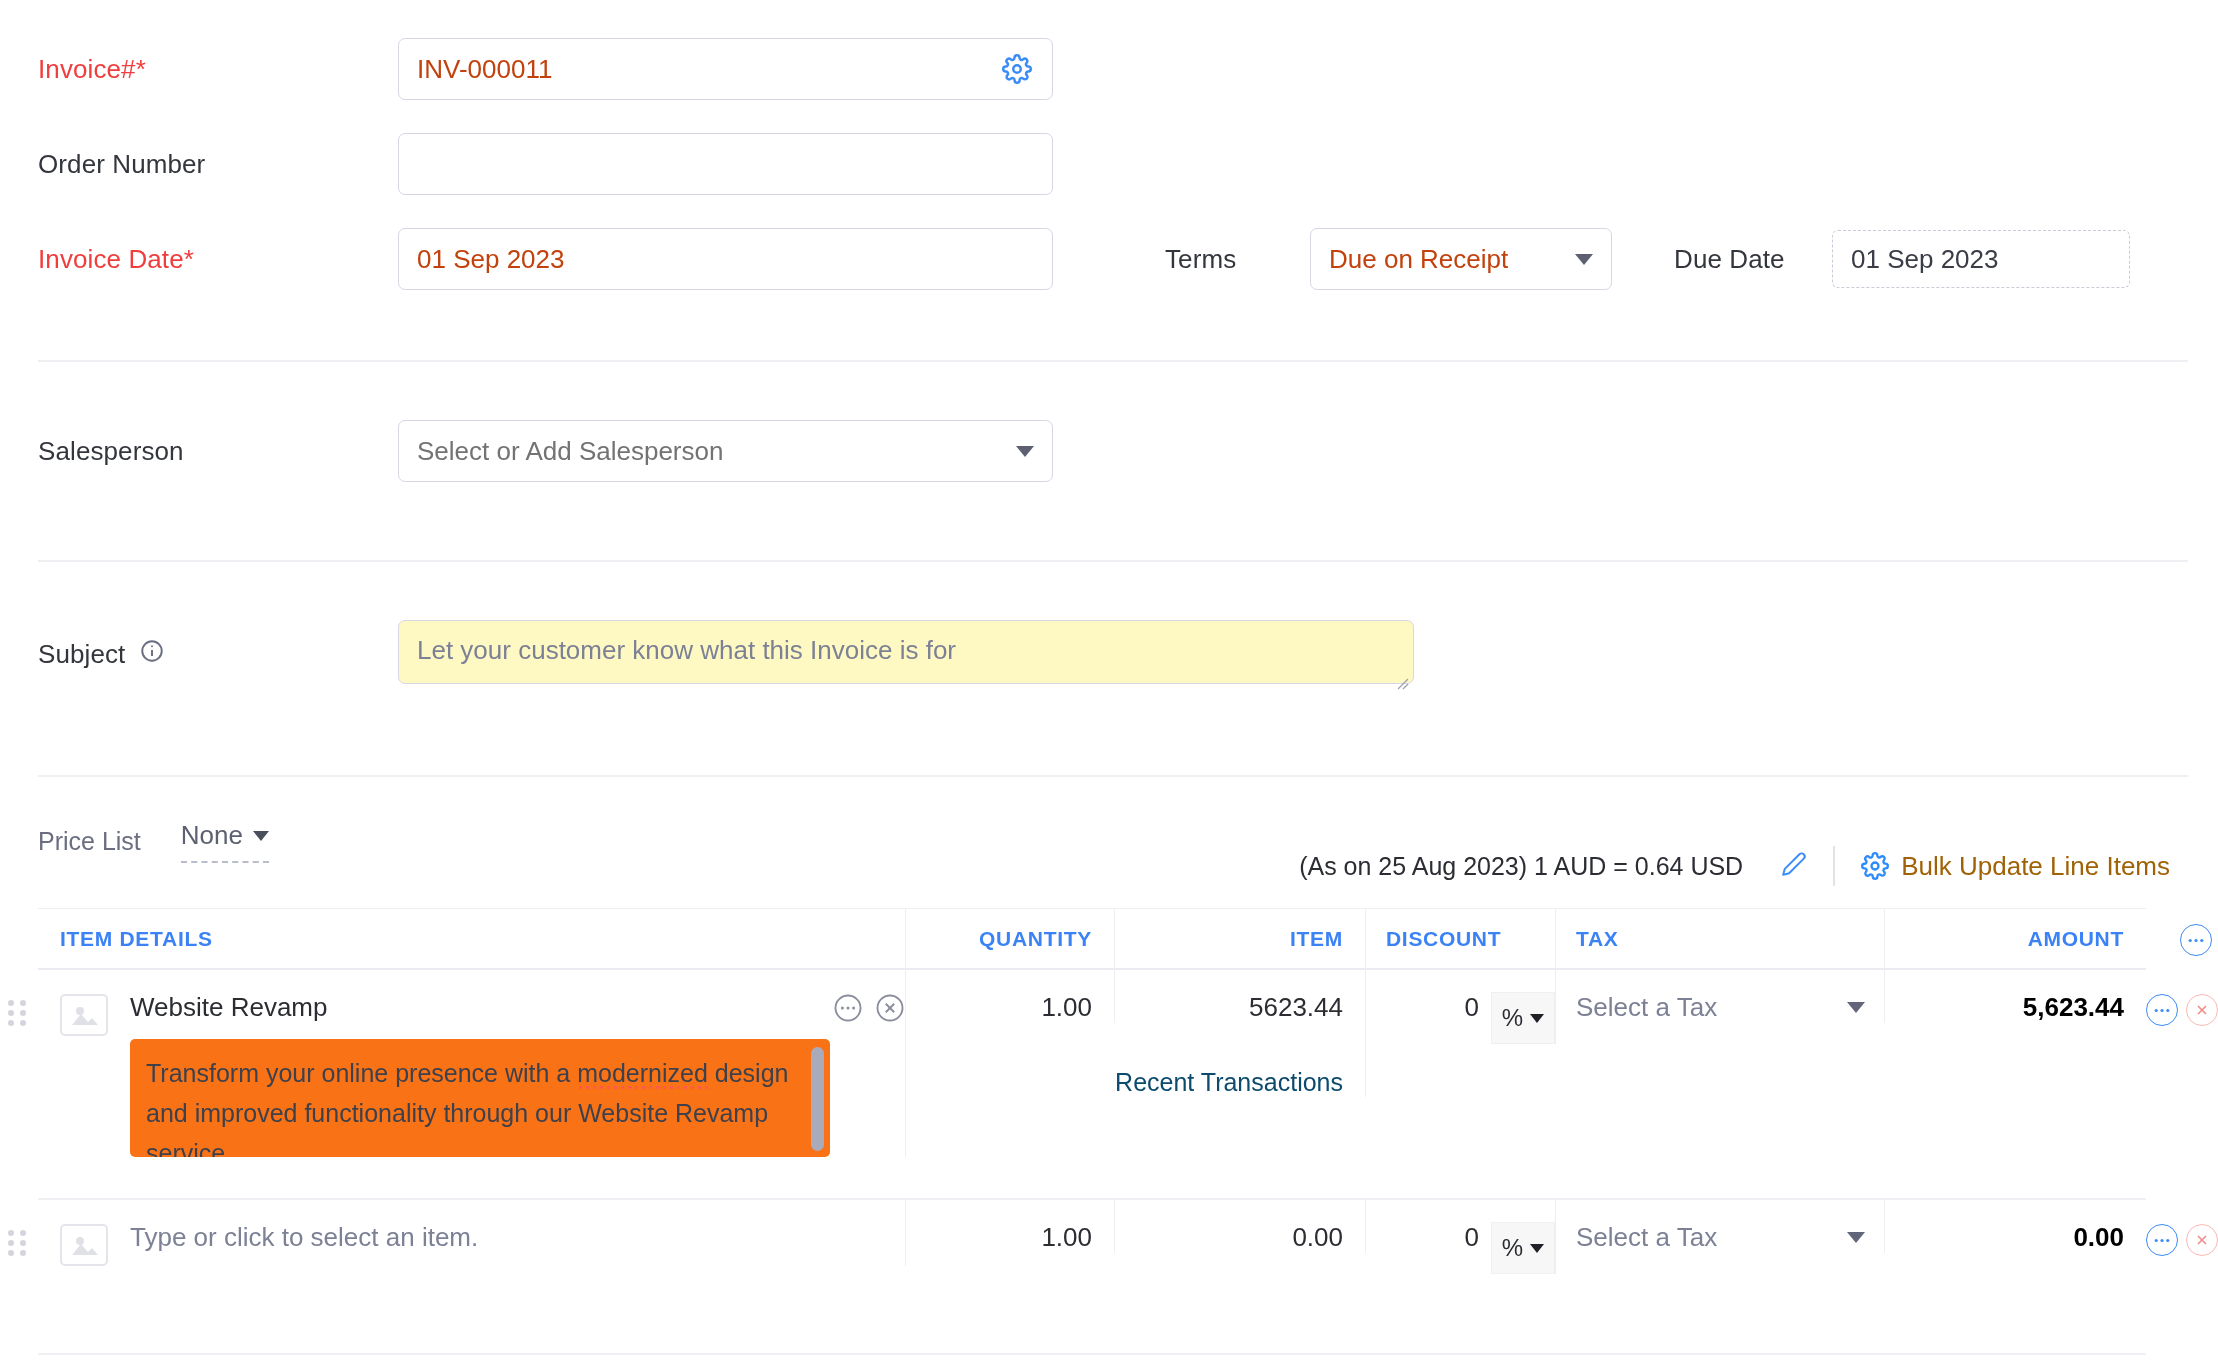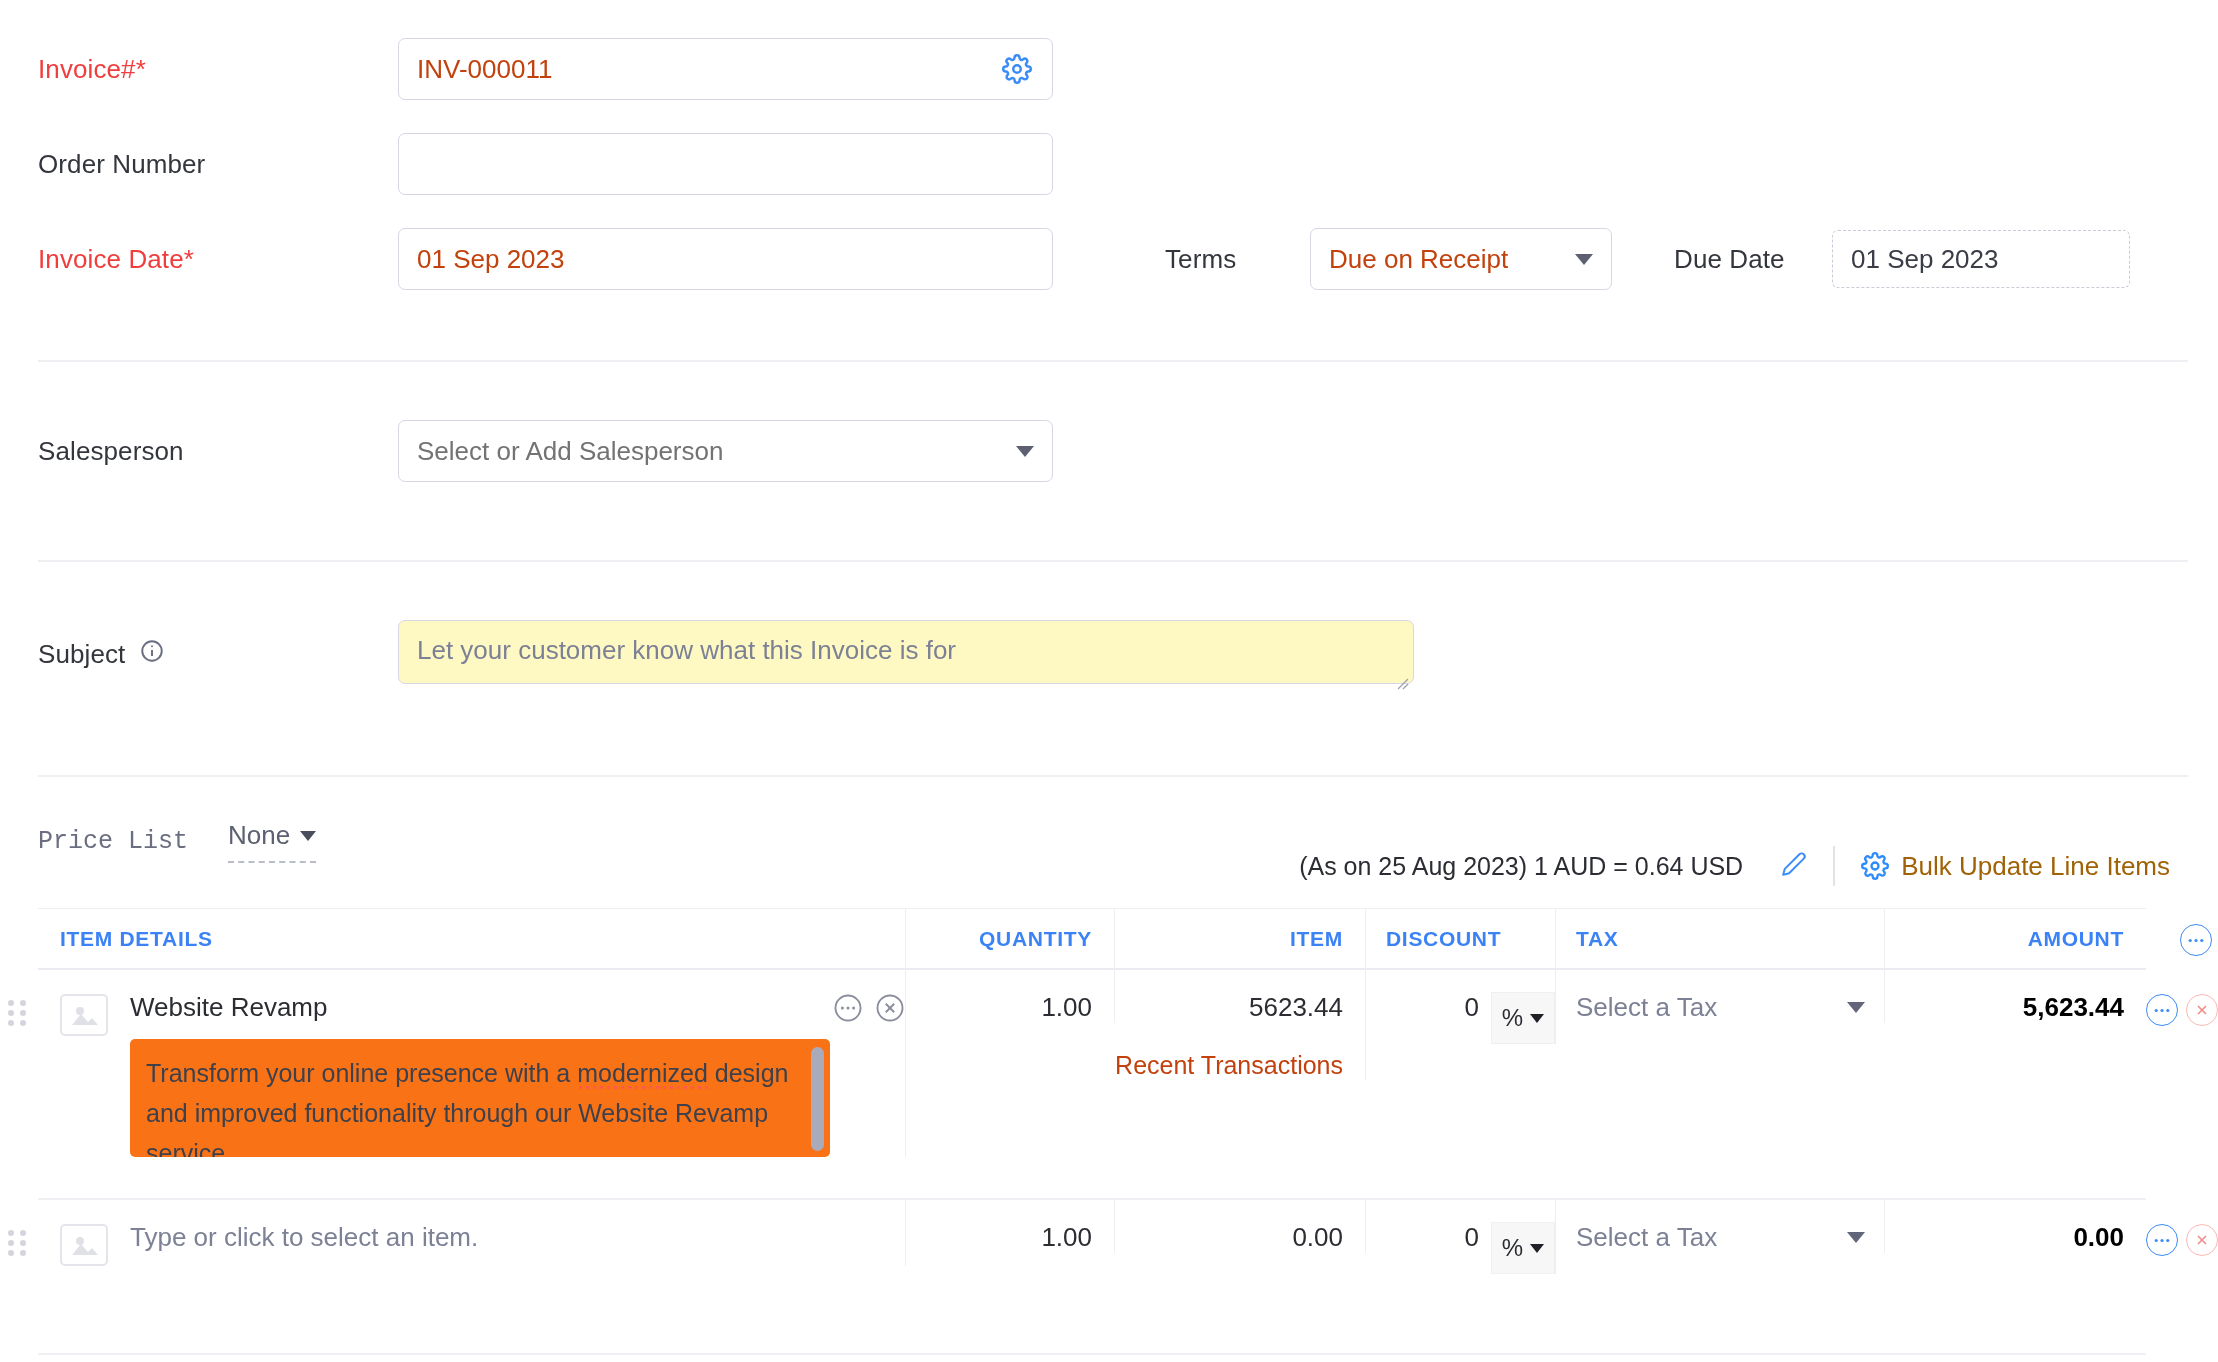--- a/index.html
+++ b/index.html
@@ -77,21 +77,21 @@
     font-size: 26px;
     color: #7d8195;
   }
   .resize-grip {
     position: absolute;
     right: 4px; bottom: 3px;
     width: 14px; height: 14px;
   }
 
   
-  .pl-label { font-size: 25px; color: #6a6e80; font-family: Liberation Mono, monospace; }
+  .pl-label { font-size: 25px; color: #6a6e80; }
   .pl-select {
     font-size: 26px; color: #5c6070;
     display: flex; align-items: center;
     border-bottom: 2px dashed #b9bccb;
     padding-bottom: 10px;
     cursor: pointer;
   }
   .pl-select .chev { border-top-color: #4a4e5c; border-left-width: 8px; border-right-width: 8px; border-top-width: 10px;}
 
   .fx-text { font-size: 25px; color: #2b2d33; }
@@ -388,21 +388,21 @@
           </div>
         </div>
       </div>
 
       <div class="c c-qty">
         <span class="cell-txt">1.00</span>
       </div>
 
       <div class="c c-rate">
         <span class="cell-txt">5623.44</span>
-        <span style="margin-top:28px; color:#c2410c; font-size:25px; cursor:pointer;">Recent Transactions</span>
+        <span style="margin-top:45px; color:#0c4a6e; font-size:25px; cursor:pointer;">Recent Transactions</span>
       </div>
 
       <div class="c c-disc">
         <span class="cell-txt">0</span>
         <span class="pct-box">
           <span>%</span>
           <span class="pct-arrow"></span>
         </span>
       </div>
 

